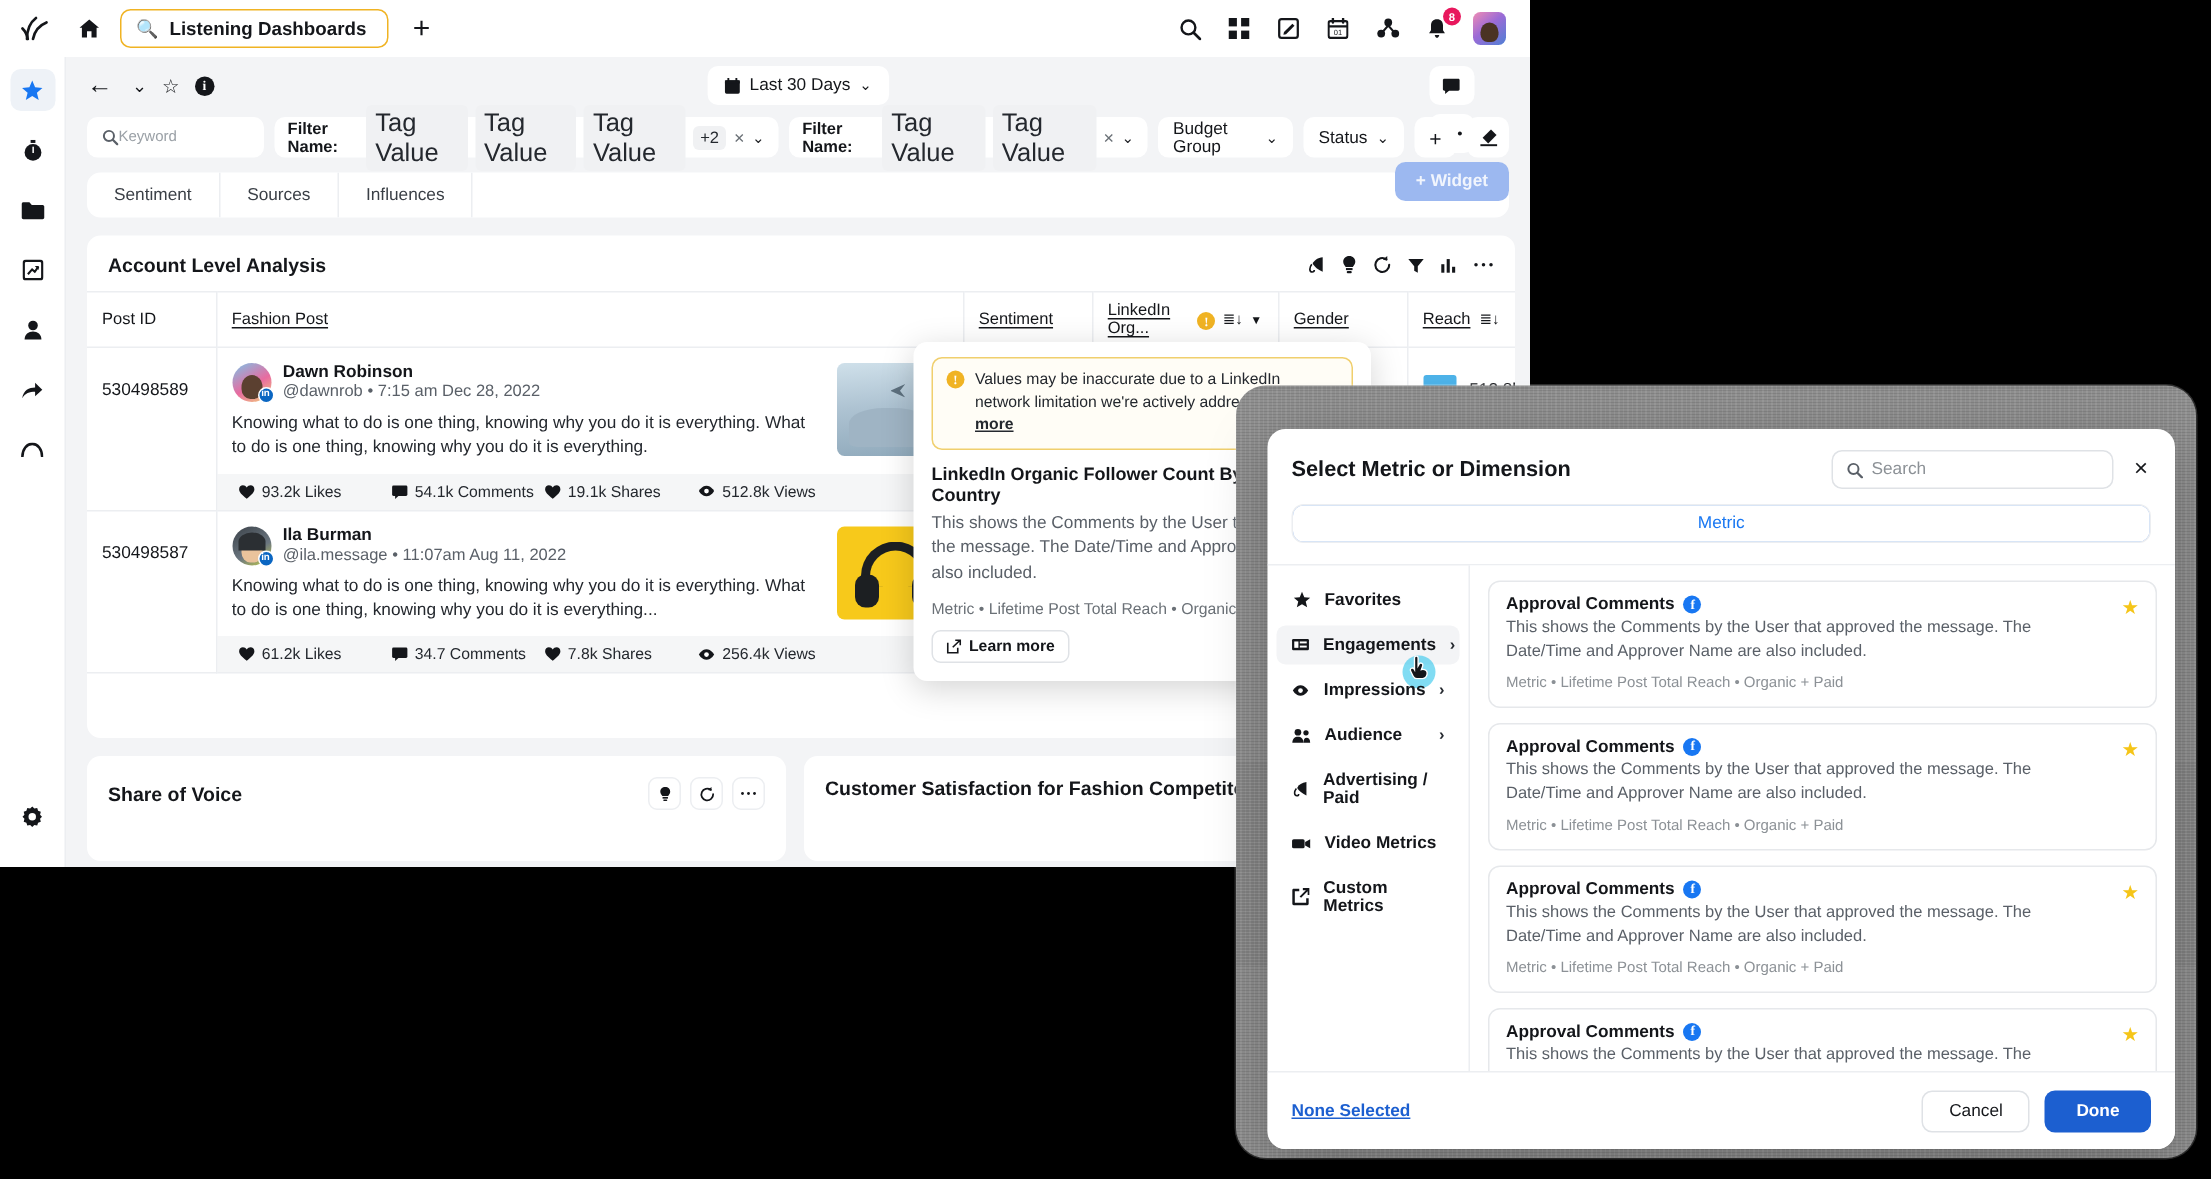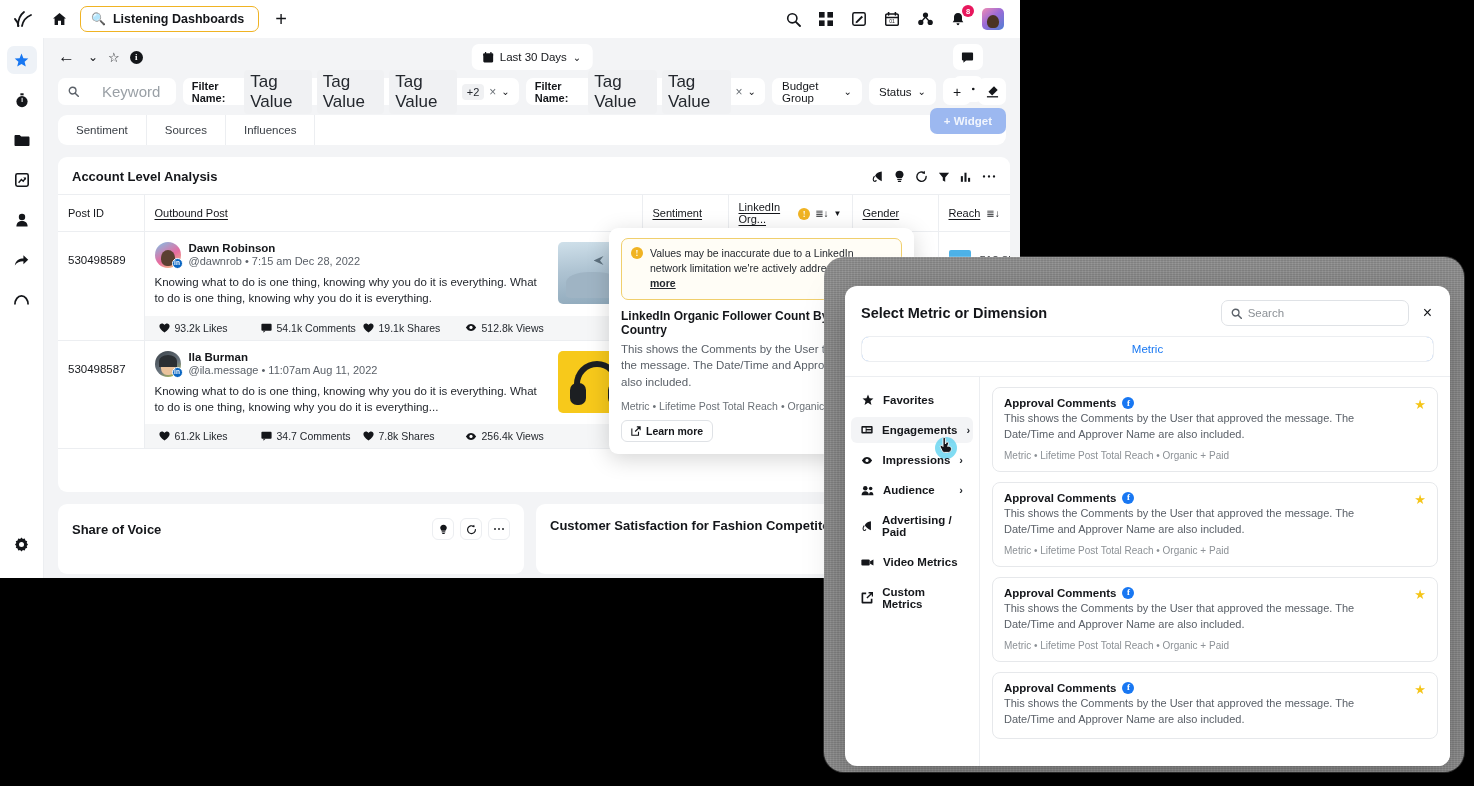--- a/index.html
+++ b/index.html
@@ -92,21 +92,21 @@
   }
   .widget-btn {
     background: #9cb8f0; color: #f1f5fd; border-radius: 7px; height: 26px;
     display: flex; align-items: center; padding: 0 14px; font-size: 11.5px; font-weight: 600;
   }
 
   
   .filterbar { display: flex; align-items: center; gap: 7px; padding: 2px 14px 0 14px; }
   .kw-box {
     background: #fff; border-radius: 7px; height: 27px; display: flex; align-items: center;
-    gap: 23px; padding: 0 10px; width: 140px; font-size: 15px; color: #9aa0a6;
+    gap: 0; padding: 0 10px; width: 140px; font-size: 10px; color: #9aa0a6;
   }
   .filt-group {
     background: #fff; border-radius: 7px; height: 27px; display: flex; align-items: center;
     gap: 5px; padding: 0 9px; font-size: 11px; color: #14161a;
   }
   .filt-label { font-weight: 700; font-size: 11px; color: #14161a; }
   .tagval { background: #f0f1f3; border-radius: 4px; padding: 2px 6px; font-size: 17px; color: #24282e; }
   .plus2 { background: #f0f1f3; border-radius: 4px; padding: 2px 5px; font-size: 11px; color: #24282e; }
   .xmini { color: #6b7177; font-size: 12px; }
   .chevmini { color: #14161a; font-size: 10px; }
@@ -590,21 +590,21 @@
             <col style="width:86px">
               <col style="width:498px">
               <col style="width:86px">
             <col style="width:124px">
               <col style="width:86px">
               <col style="width:86px">
           </colgroup>
           <thead>
             <tr>
               <th><span>Post ID</span></th>
-              <th><span class="u">Outbound Post</span></th>
+              <th><span class="u">Fashion Post</span></th>
               <th><span class="u">Sentiment</span></th>
               <th>
                 <div style="display:flex;align-items:center;gap:5px;">
                   <span class="u">LinkedIn Org...</span>
                   <span class="warn-ico">!</span>
                   <span style="font-size:10px;">≣↓</span>
                   <span style="font-size:8px;">▼</span>
                 </div>
               </th>
               <th><span class="u">Gender</span></th>
@@ -975,15 +975,20 @@
             <span>Approval Comments</span>
             <span class="fb-ico">f</span>
           </div>
           <span class="mc-star">★</span>
           <div class="mc-desc">This shows the Comments by the User that approved the message. The Date/Time and Approver Name are also included.</div>
         </div>
 
       </div>
     </div>
 
+    <div class="m-foot">
+      <span class="none-sel">None Selected</span>
+      <div class="btn-cancel">Cancel</div>
+      <div class="btn-done">Done</div>
+    </div>
   </div>
 
 </div>
 
 </body></html>

